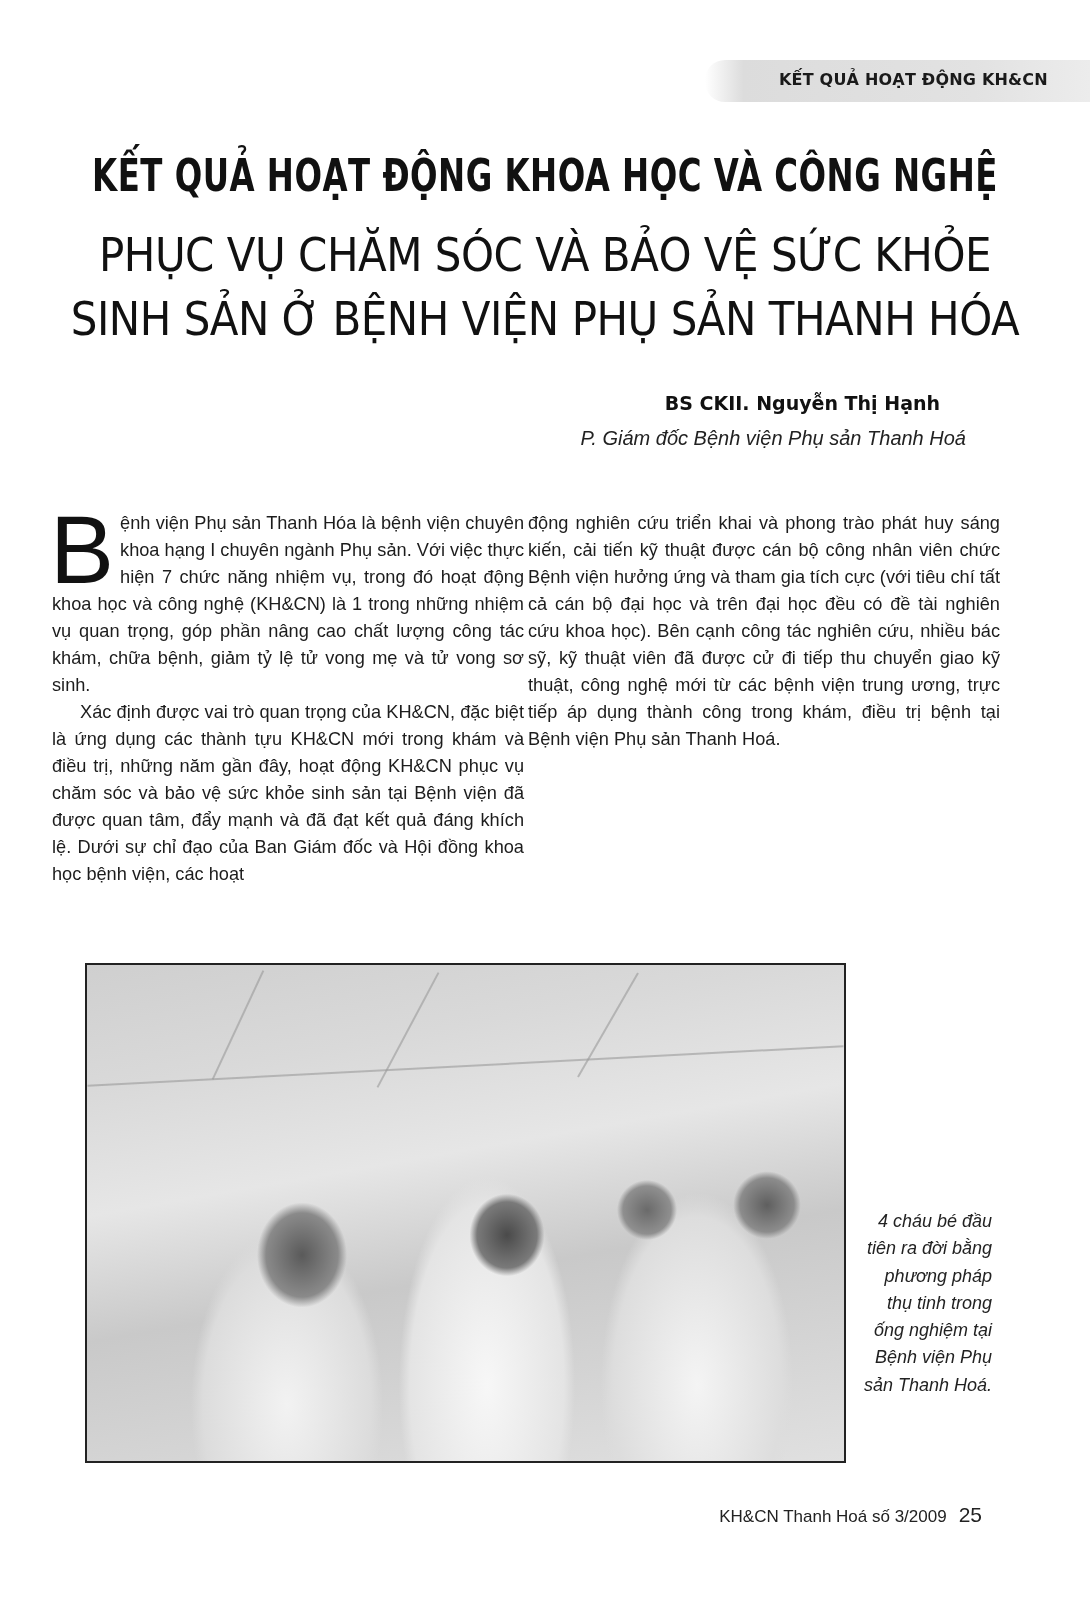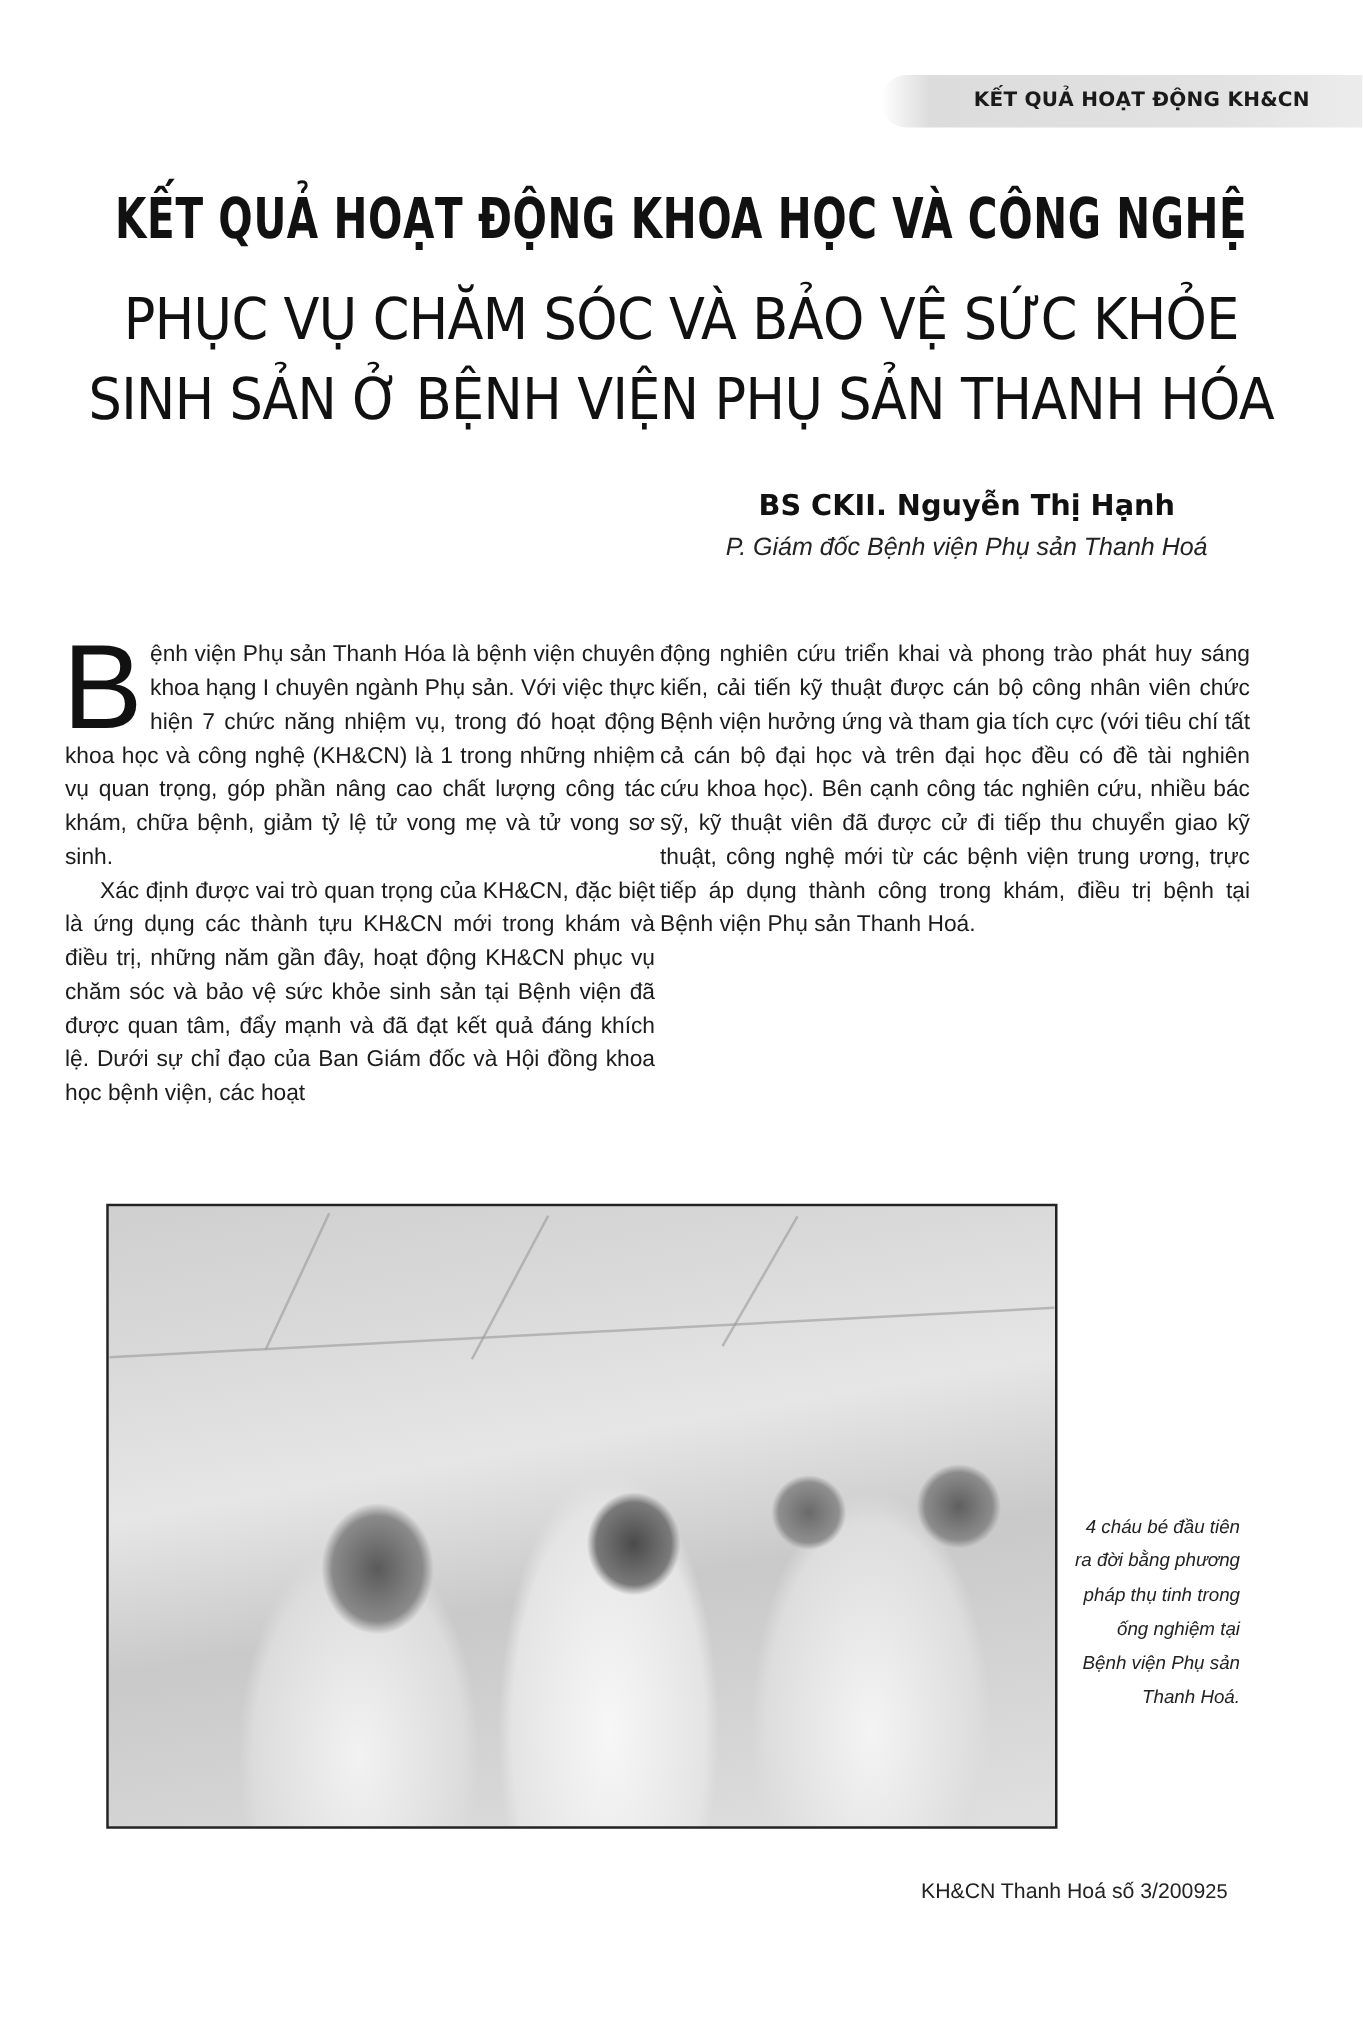--- a/index.html
+++ b/index.html
@@ -23,21 +23,21 @@
   .title-sub {
     position: absolute; left: 0; width: 1090px; text-align: center;
     font-family: "DejaVu Sans", sans-serif; font-weight: normal; font-size: 42px;
     color: #111; letter-spacing: -0.5px; transform: scaleY(1.1); transform-origin: top center;
   }
   .title-sub.l1 { top: 228px; }
   .title-sub.l2 { top: 292px; }
 
   .author {
     position: absolute; right: 150px; top: 392px; text-align: right;
-    font-family: "DejaVu Sans", sans-serif; font-weight: bold; font-size: 23px; color: #111;
+    font-family: "DejaVu Sans", sans-serif; font-weight: bold; font-size: 19px; color: #111;
   }
   .affiliation {
     position: absolute; right: 124px; top: 427px; text-align: right;
     font-style: italic; font-size: 20px; color: #222;
   }
 
   .col {
     position: absolute; top: 510px; width: 472px;
     font-size: 18.2px; line-height: 27px; text-align: justify; color: #1c1c1c;
   }
@@ -60,27 +60,27 @@
       radial-gradient(ellipse 45px 45px at 680px 240px, #5f5f5f 0%, #8c8c8c 60%, transparent 75%),
       radial-gradient(ellipse 120px 220px at 200px 440px, #f2f2f2 0%, #dcdcdc 70%, transparent 80%),
       radial-gradient(ellipse 110px 260px at 400px 420px, #f7f7f7 0%, #e4e4e4 70%, transparent 80%),
       radial-gradient(ellipse 120px 240px at 610px 420px, #f4f4f4 0%, #dddddd 70%, transparent 80%),
       linear-gradient(170deg, #cfcfcf 0%, #d9d9d9 20%, #e6e6e6 40%, #c9c9c9 60%, #e0e0e0 100%);
   }
   .photo .tile-line { position: absolute; background: #9a9a9a; opacity: 0.6; }
 
   .caption {
     position: absolute; left: 855px; top: 1208px; width: 137px; text-align: right;
-    font-style: italic; font-size: 15px; line-height: 27.3px; color: #222;
+    font-style: italic; font-size: 18px; line-height: 27.3px; color: #222;
   }
 
   .footer {
     position: absolute; right: 108px; top: 1503px; font-size: 17px; color: #222;
   }
-  .footer .page-num { font-size: 16px; margin-left: 0; }
+  .footer .page-num { font-size: 21px; margin-left: 12px; }
 </style>
 </head>
 <body>
 
 <div class="section-tag">
   <span>KẾT QUẢ HOẠT ĐỘNG KH&amp;CN</span>
 </div>
 
 <div class="title-main">KẾT QUẢ HOẠT ĐỘNG KHOA HỌC VÀ CÔNG NGHỆ</div>
 <div class="title-sub l1">PHỤC VỤ CHĂM SÓC VÀ BẢO VỆ SỨC KHỎE</div>

